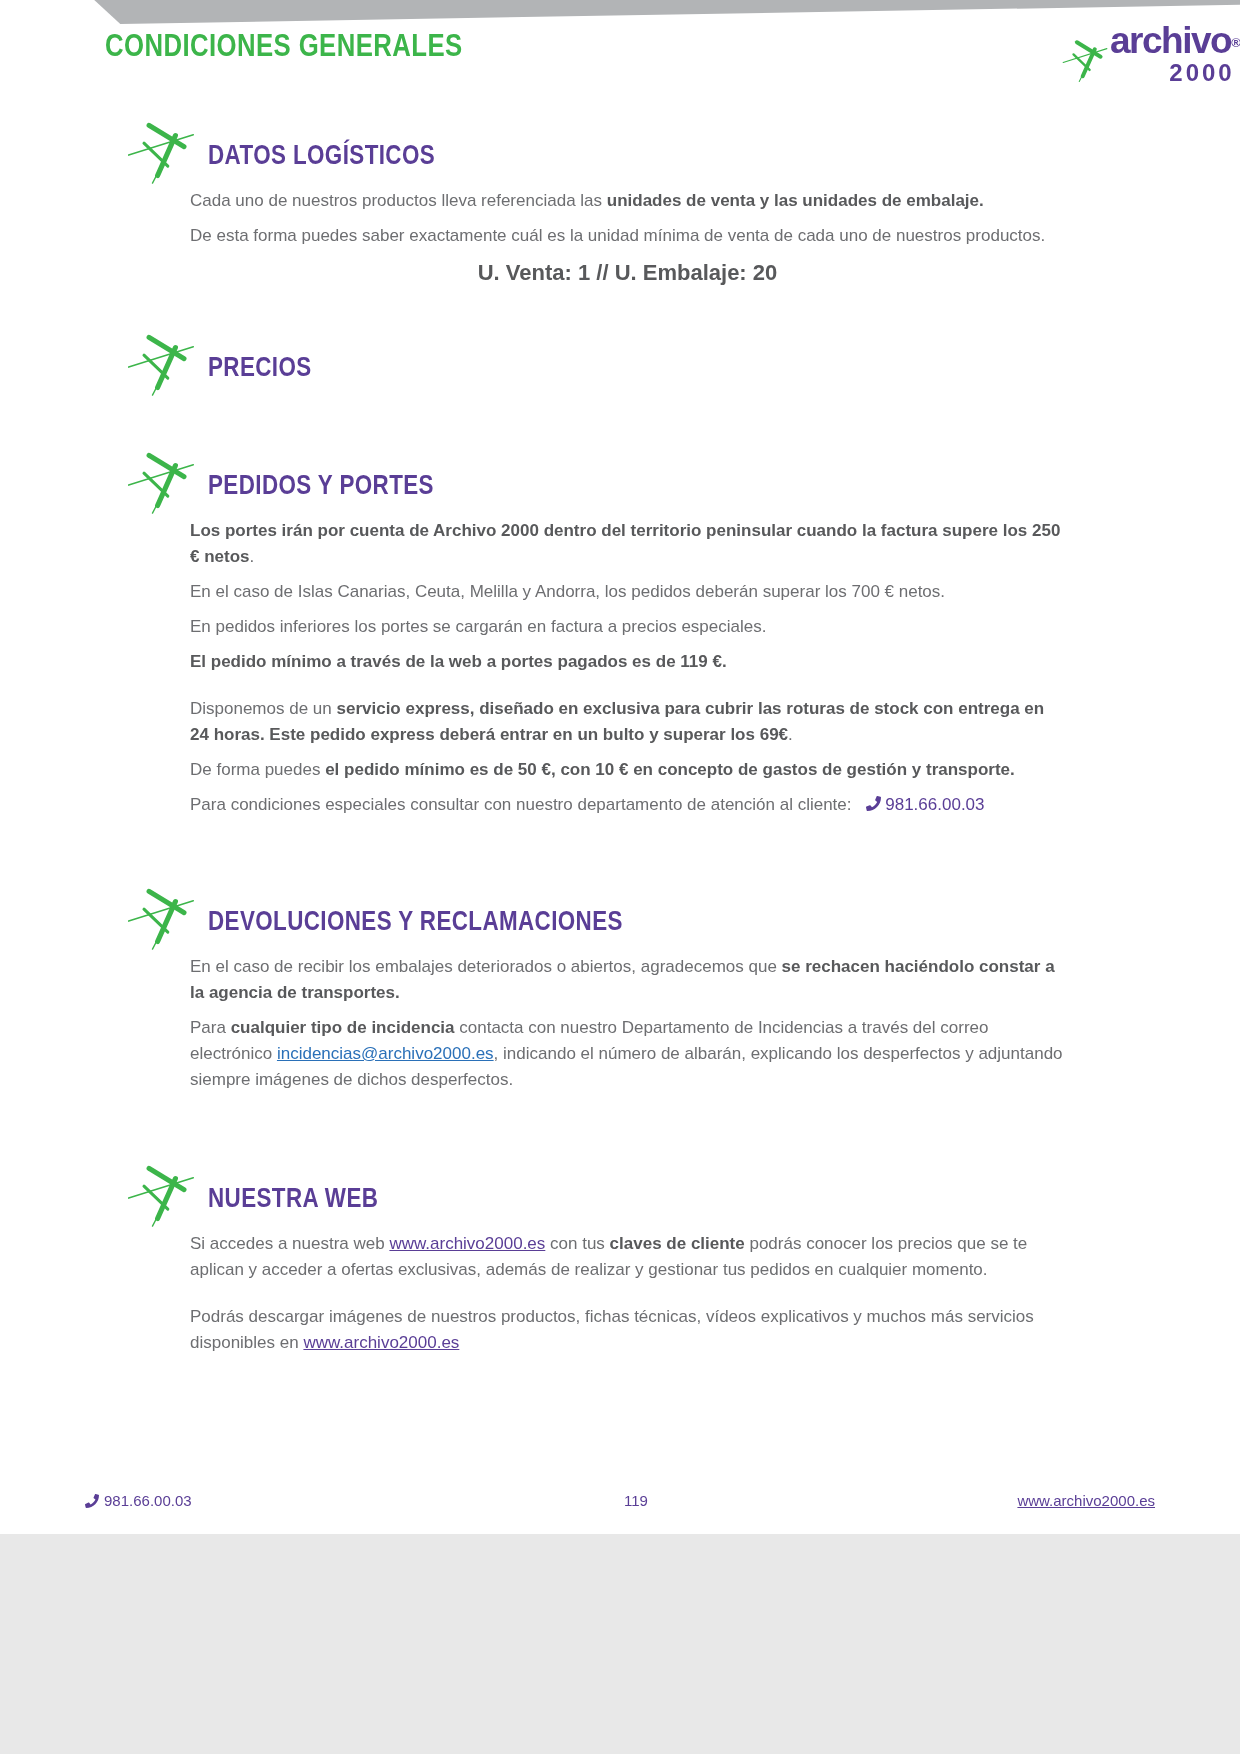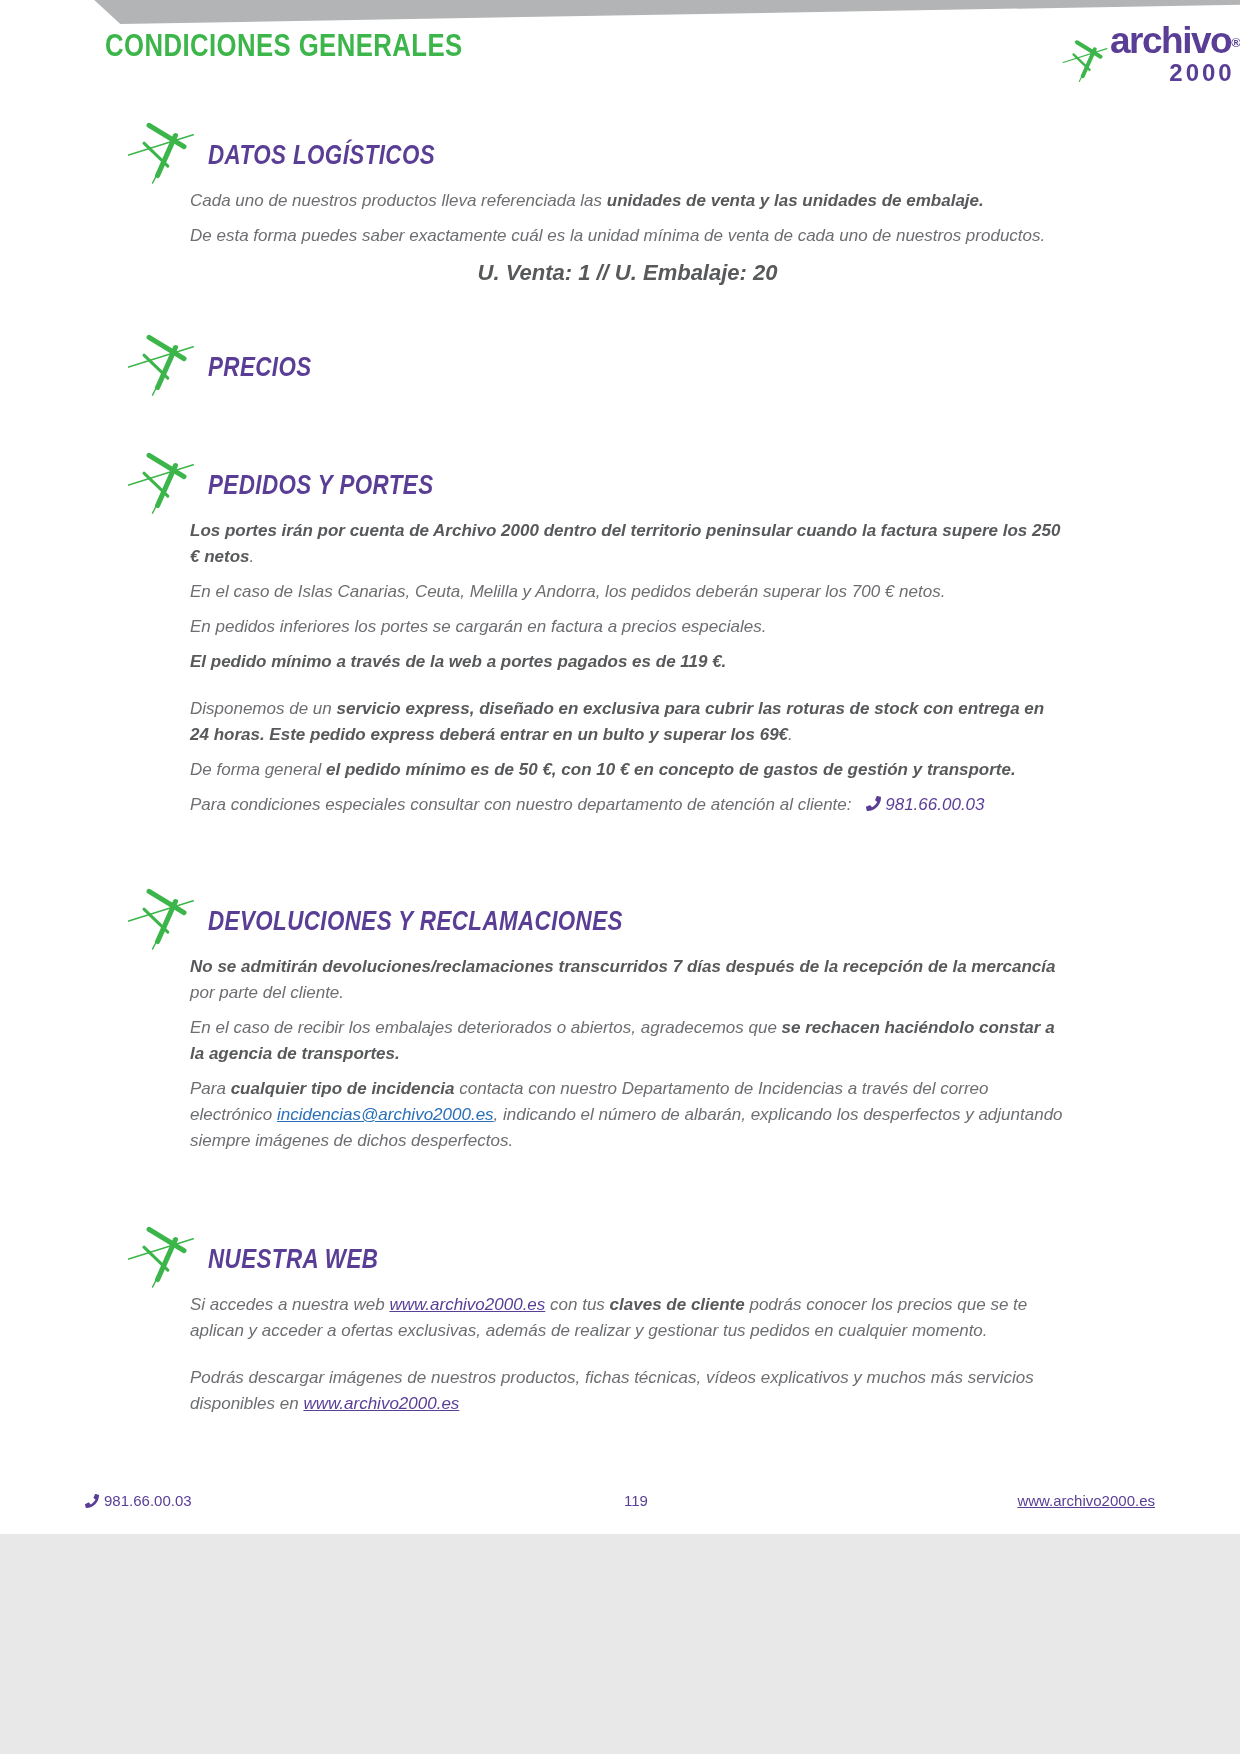--- a/index.html
+++ b/index.html
@@ -32,21 +32,21 @@
   
   .logo{position:absolute;top:22px;left:1062px;display:flex;align-items:flex-start;}
   .logo-star{width:46px;height:58px;margin-top:8px;}
   .star line{stroke:var(--green);stroke-linecap:round;}
   .logo-text{line-height:1;margin-left:2px;}
   .logo-name{font-size:37px;font-weight:700;color:var(--purple);letter-spacing:-1.5px;}
   .logo-reg{font-size:13px;font-weight:700;color:var(--purple);vertical-align:super;}
   .logo-year{font-size:24px;font-weight:700;color:var(--purple);letter-spacing:3px;text-align:right;margin-top:2px;padding-right:6px;}
   
   main{position:absolute;top:66px;left:0;width:1240px;}
-  section.sec{display:block;font-style:italic;}
+  section.sec{display:block;}
   section.sec:nth-of-type(1){margin-top:50px;}
   section.sec:nth-of-type(2){margin-top:40px;}
   section.sec:nth-of-type(3){margin-top:50px;}
   section.sec:nth-of-type(4){margin-top:64px;}
   section.sec:nth-of-type(5){margin-top:66px;}
   .sec-head{display:flex;align-items:center;margin:0 0 4px 126px;}
   .sec-head .star{width:70px;height:68px;flex:0 0 auto;}
   h2.sec-title{
     margin:10px 0 0 12px;font-size:28px;font-weight:700;color:var(--purple);
     letter-spacing:.5px;white-space:nowrap;
@@ -135,39 +135,38 @@
             <line x1="20" y1="32" x2="48" y2="59" stroke-width="3.6"></line>
           </svg>
           <h2 class="sec-title">PEDIDOS Y PORTES</h2>
         </div>
         <div class="sec-body">
           <p class="para"><span class="b">Los portes irán por cuenta de Archivo 2000 dentro del territorio peninsular cuando la factura supere los 250 € netos</span><span>.</span></p>
           <p class="para"><span>En el caso de Islas Canarias, Ceuta, Melilla y Andorra, los pedidos deberán superar los 700 € netos.</span></p>
           <p class="para"><span>En pedidos inferiores los portes se cargarán en factura a precios especiales.</span></p>
           <p class="para"><span class="b">El pedido mínimo a través de la web a portes pagados es de 119 €.</span></p>
           <p class="para gap"><span>Disponemos de un </span><span class="b">servicio express, diseñado en exclusiva para cubrir las roturas de stock con entrega en 24 horas. Este pedido express deberá entrar en un bulto y superar los 69€</span><span>.</span></p>
-          <p class="para"><span>De forma general </span><span class="b">el pedido mínimo es de 50 €, con 10 € en concepto de gastos de gestión y transporte.</span></p>
+          <p class="para"><span>De forma puedes </span><span class="b">el pedido mínimo es de 50 €, con 10 € en concepto de gastos de gestión y transporte.</span></p>
           <p class="para"><span>Para condiciones especiales consultar con nuestro departamento de atención al cliente: </span><svg class="ph" viewBox="0 0 512 512">
               <path d="M493.4 24.6l-104-24c-11.3-2.6-22.9 3.3-27.5 13.9l-48 112c-4.2 9.8-1.4 21.3 6.9 28l60.6 49.6c-36 76.7-98.9 140.5-177.2 177.2l-49.6-60.6c-6.8-8.3-18.2-11.1-28-6.9l-112 48C3.9 366.5-2 378.1.6 389.4l24 104C27.1 504.2 36.7 512 48 512c256.1 0 464-207.5 464-464 0-11.2-7.7-20.9-18.6-23.4z"></path>
             </svg><span class="phone-num">981.66.00.03</span></p>
         </div>
       </section>
       <section class="sec">
         <div class="sec-head">
           <svg class="star" viewBox="0 0 80 80">
             <line x1="26" y1="11" x2="67" y2="36" stroke-width="6"></line>
             <line x1="2" y1="46" x2="78" y2="22" stroke-width="1.8"></line>
             <line x1="57" y1="23" x2="36" y2="70" stroke-width="6"></line>
             <line x1="44" y1="52" x2="30" y2="79" stroke-width="1.6"></line>
             <line x1="20" y1="32" x2="48" y2="59" stroke-width="3.6"></line>
           </svg>
           <h2 class="sec-title">DEVOLUCIONES Y RECLAMACIONES</h2>
         </div>
         <div class="sec-body">
-          <p class="para"><span class="b">No se admitirán devoluciones/reclamaciones transcurridos 7 días después de la recepción de la mercancía</span><span> por parte del cliente.</span></p>
           <p class="para"><span>En el caso de recibir los embalajes deteriorados o abiertos, agradecemos que </span><span class="b">se rechacen haciéndolo constar a la agencia de transportes.</span></p>
           <p class="para"><span>Para </span><span class="b">cualquier tipo de incidencia</span><span> contacta con nuestro Departamento de Incidencias a través del correo electrónico </span><span class="link-blue">incidencias@archivo2000.es</span><span>, indicando el número de albarán, explicando los desperfectos y adjuntando siempre imágenes de dichos desperfectos.</span></p>
         </div>
       </section>
       <section class="sec">
         <div class="sec-head">
           <svg class="star" viewBox="0 0 80 80">
             <line x1="26" y1="11" x2="67" y2="36" stroke-width="6"></line>
             <line x1="2" y1="46" x2="78" y2="22" stroke-width="1.8"></line>
             <line x1="57" y1="23" x2="36" y2="70" stroke-width="6"></line>

